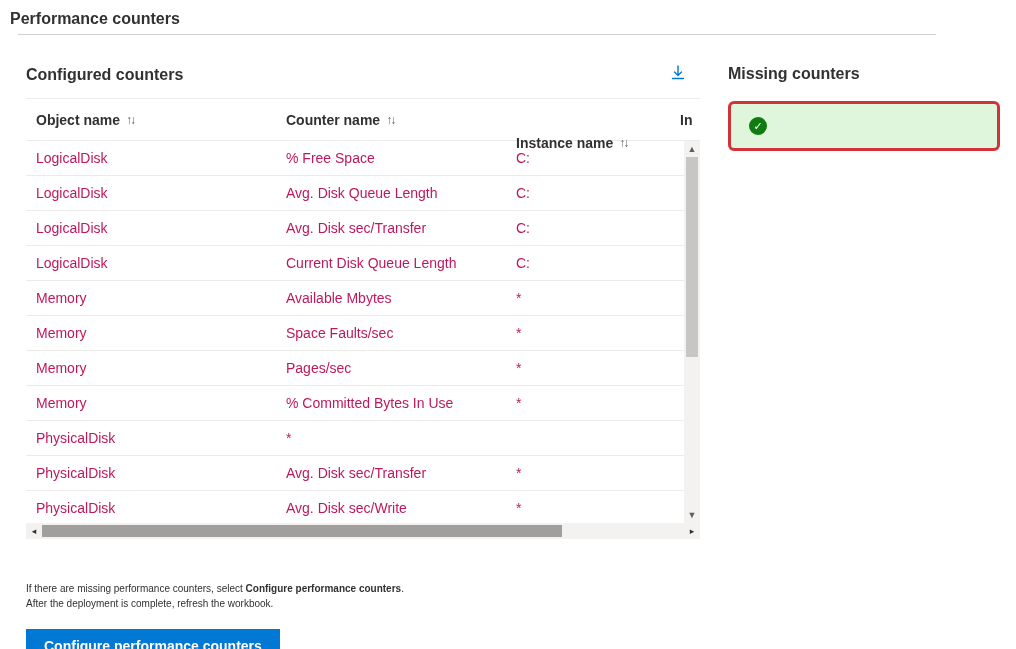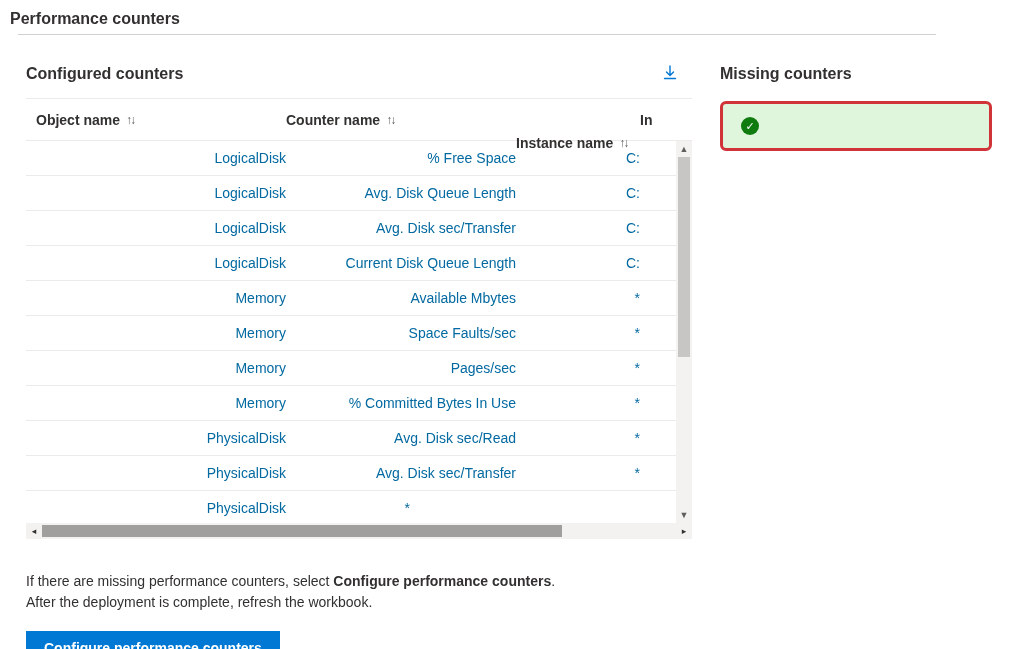--- a/index.html
+++ b/index.html
@@ -15,50 +15,49 @@
     padding: 10px 0 6px 10px;
   }
   .rule {
     border-top: 1px solid #d2d0ce;
     margin-left: 18px; margin-right: 0;
   }
   .panel { display: flex; padding: 30px 0 0 26px; }
   .left { flex: 0 0 666px; }
   .right { flex: 0 0 300px; padding-left: 28px; }
 
-  .subhead-row { display: flex; align-items: flex-start; }
+  .subhead-row { display: flex; align-items: center; }
   .subhead { font-weight: 600; font-size: 16px; flex: 1; }
   .dl-icon { color: #0078d4; padding: 0 14px 0 0; cursor: pointer; }
 
   .table-wrap {
     position: relative; margin-top: 14px;
     border-top: 1px solid #edebe9;
-    text-align: right;
   }
   .thead-row {
     display: flex; height: 42px; align-items: center;
     font-weight: 600; font-size: 14px;
     border-bottom: 1px solid #edebe9;
     padding-left: 10px;
   }
   .th { display: flex; align-items: center; gap: 6px; }
   .th .sort { font-size: 12px; letter-spacing: -2px; color: #605e5c; }
   .th-obj { flex: 0 0 250px; }
   .th-cnt { flex: 0 0 230px; }
   .th-inst { flex: 0 0 124px; margin-top: 47px; }
-  .th-in { flex: 0 0 20px; overflow:hidden; }
+  .th-in { flex: 0 0 20px; overflow:hidden;margin-left:40px; }
 
   .tbody {
     height: 382px; overflow: hidden;
     position: relative;
   }
   .tr {
     display: flex; height: 35px; align-items: center;
     border-bottom: 1px solid #edebe9;
-    padding-left: 10px; font-size: 14px; color: #0369a1;
+    padding-left: 10px; font-size: 14px; color: #be185d;
   }
   .td-obj { flex: 0 0 250px; }
   .td-cnt { flex: 0 0 230px; }
   .td-inst { flex: 0 0 124px; }
 
   .vscroll-track {
     position: absolute; top: 0; right: 0; width: 16px; height: 382px;
     background: #f3f2f1;
   }
   .vscroll-up, .vscroll-down {
@@ -83,21 +82,21 @@
     display:flex; align-items:center; justify-content:center;
     font-size: 9px; color: #323130; cursor:pointer;
   }
   .hscroll-left { left: 0; }
   .hscroll-right { right: 0; }
   .hscroll-thumb {
     position:absolute; top:2px; height:12px;
     left: 16px; width: 520px; background: #a19f9d;
   }
 
-  .note { margin-top: 32px; font-size: 14px; line-height: 1.5; }
+  .note { margin-top: 42px; font-size: 10px; line-height: 1.5; }
   .note b { font-weight: 600; }
 
   .primary-btn {
     margin-top: 18px;
     background: #0078d4; color: #fff; border: none;
     padding: 9px 18px; font-size: 14px; font-weight: 600;
     cursor: pointer;
   }
 
   .ok-box {
@@ -190,30 +189,30 @@
               <div class="td-cnt">Pages/sec</div>
               <div class="td-inst">*</div>
             </div>
             <div class="tr">
               <div class="td-obj">Memory</div>
               <div class="td-cnt">% Committed Bytes In Use</div>
               <div class="td-inst">*</div>
             </div>
             <div class="tr">
               <div class="td-obj">PhysicalDisk</div>
-              <div class="td-cnt">Avg. Disk sec/Read</div>
               <div class="td-inst">*</div>
             </div>
             <div class="tr">
               <div class="td-obj">PhysicalDisk</div>
               <div class="td-cnt">Avg. Disk sec/Transfer</div>
               <div class="td-inst">*</div>
             </div>
             <div class="tr">
               <div class="td-obj">PhysicalDisk</div>
+              <div class="td-cnt">Avg. Disk sec/Write</div>
               <div class="td-inst">*</div>
             </div>
             <div class="vscroll-track">
             <div class="vscroll-up">▲</div>
             <div class="vscroll-thumb"></div>
             <div class="vscroll-down">▼</div>
           </div>
         </div>
 
         <div class="hscroll-track">

